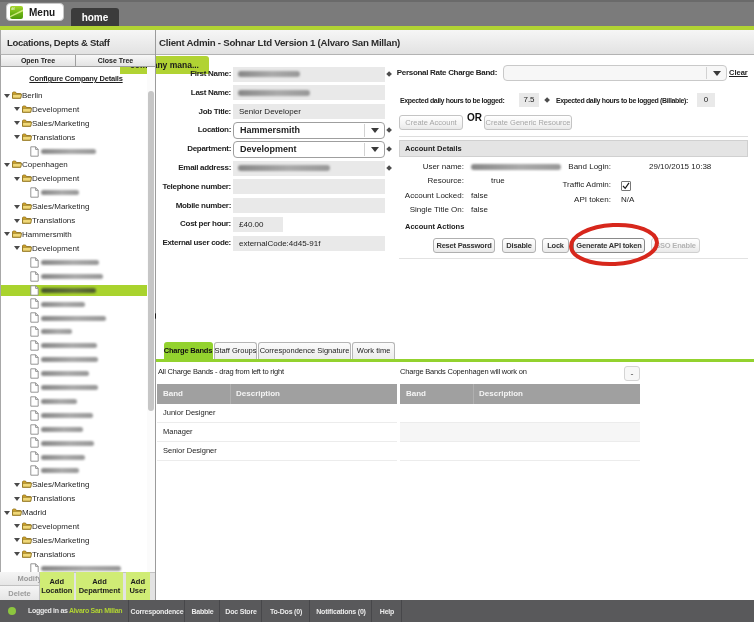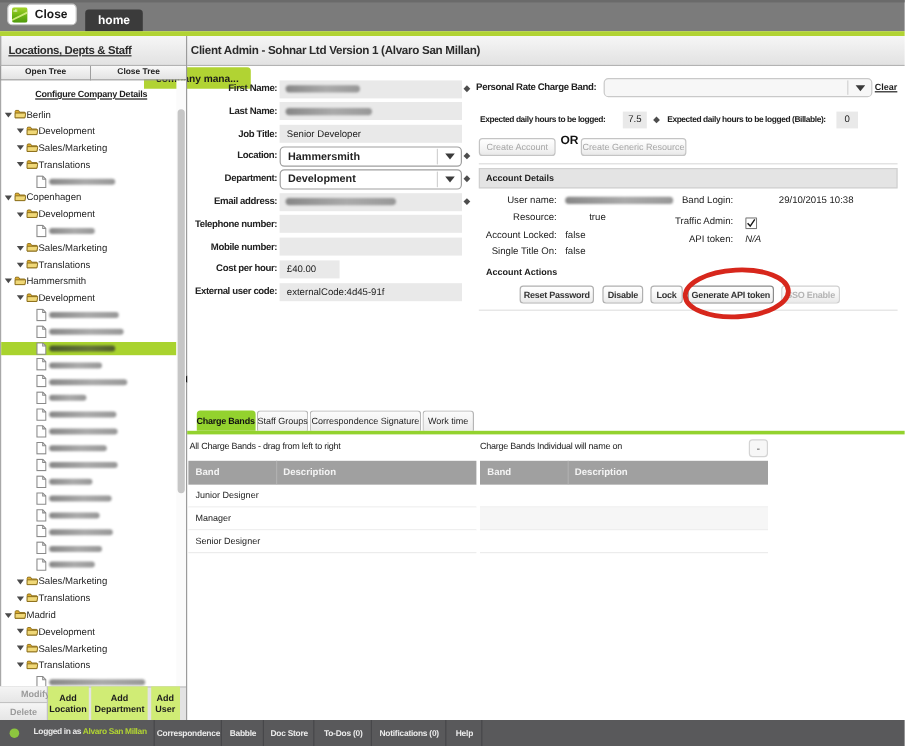--- a/index.html
+++ b/index.html
@@ -12,26 +12,26 @@
       <linearGradient id="mg" x1="0" y1="0" x2="0" y2="1">
 <stop offset="0" stop-color="#a7d62c"></stop>
         <stop offset="0.55" stop-color="#6cb313"></stop>
         <stop offset="1" stop-color="#4e9a0c"></stop>
       </linearGradient>
     </defs>
 <rect x="0" y="0" width="13" height="13" rx="2" fill="url(#mg)"></rect>
 <path d="M0 10 C4 8 8 6 13 3.4 L13 5.2 C8 7.6 4 9.6 0 11.4 Z" fill="#d7ef86" opacity="0.9"></path>
 <text x="1.2" y="4.2" font-size="3.2" fill="#fff" font-family="Liberation Sans">dtl</text>
 </svg>
-<div style="position:absolute;left:29px;top:5.5px;height:14px;line-height:14px;font-size:10px;font-weight:bold;color:#1a1a1a;white-space:nowrap;">Close</div>
+<div style="position:absolute;left:29px;top:5.5px;height:14px;line-height:14px;font-size:10px;font-weight:bold;color:#1a1a1a;white-space:nowrap;">Menu</div>
 <div class="abs" style="left:71px;top:8px;width:48px;height:18px;background:#3b3b3b;border-radius:3px 3px 0 0;display:flex;align-items:center;justify-content:center;font-size:10px;font-weight:bold;color:#fff;white-space:nowrap;">home</div>
 <div class="abs" style="left:120px;top:8px;width:89px;height:18px;background:#b1d333;border-radius:3px 3px 0 0;display:flex;align-items:center;justify-content:center;font-size:8.5px;font-weight:bold;color:#1a1a1a;white-space:nowrap;margin-top:48px;">company mana...</div>
 <div class="abs" style="left:0;top:26px;width:754px;height:4px;background:#b1d333;"></div>
 <div class="abs" style="left:0;top:30px;width:155px;height:25px;background:linear-gradient(#f6f6f6,#e2e2e2);border-bottom:1px solid #b3b3b3;border-left:1px solid #9b9b9b;box-sizing:border-box;"></div>
-<div style="position:absolute;left:7px;top:36.2px;letter-spacing:-0.3px;height:13.5px;line-height:13.5px;font-size:9.5px;font-weight:bold;color:#2b2b2b;white-space:nowrap;text-decoration:underline;">Locations, Depts &amp; Staff</div>
+<div style="position:absolute;left:7px;top:36.2px;letter-spacing:-0.3px;height:13.5px;line-height:13.5px;font-size:9.5px;font-weight:bold;color:#2b2b2b;white-space:nowrap;">Locations, Depts &amp; Staff</div>
 <div class="abs" style="left:156px;top:30px;width:598px;height:25px;background:linear-gradient(#f6f6f6,#e2e2e2);border-bottom:1px solid #b3b3b3;box-sizing:border-box;"></div>
 <div style="position:absolute;left:159px;top:36.1px;letter-spacing:-0.25px;height:13.7px;line-height:13.7px;font-size:9.7px;font-weight:bold;color:#2b2b2b;white-space:nowrap;">Client Admin - Sohnar Ltd Version 1 (Alvaro San Millan)</div>
 <div class="abs" style="left:0;top:30px;width:1px;height:570px;background:#a8a8a8;"></div>
 <div class="abs" style="left:155px;top:30px;width:1px;height:570px;background:#9b9b9b;"></div>
 <div class="abs" style="left:152px;top:313px;width:0;height:0;border-top:3px solid transparent;border-bottom:3px solid transparent;border-right:4px solid #1a1a1a;"></div>
 <div class="abs" style="left:0;top:55px;width:76px;height:12px;background:linear-gradient(#f8f8f8,#e3e3e3);border-bottom:1px solid #9f9f9f;border-right:1px solid #9f9f9f;border-left:1px solid #9b9b9b;box-sizing:border-box;display:flex;align-items:center;justify-content:center;font-size:7px;font-weight:bold;color:#222;white-space:nowrap;">Open Tree</div>
 <div class="abs" style="left:76px;top:55px;width:79px;height:12px;background:linear-gradient(#f8f8f8,#e3e3e3);border-bottom:1px solid #9f9f9f;box-sizing:border-box;display:flex;align-items:center;justify-content:center;font-size:7px;font-weight:bold;color:#222;white-space:nowrap;">Close Tree</div>
 <div class="abs" style="left:0;top:74px;width:152px;text-align:center;font-size:7.5px;font-weight:bold;color:#1e1e1e;text-decoration:underline;letter-spacing:-0.2px;white-space:nowrap;">Configure Company Details</div>
 <div style="position:absolute;left:4px;top:93.5px;width:0;height:0;border-left:3.5px solid transparent;border-right:3.5px solid transparent;border-top:4.5px solid #4a4a4a;"></div>
 <svg style="position:absolute;left:12px;top:91.0px" width="10" height="8" viewBox="0 0 10 8">
@@ -307,42 +307,42 @@
 <div style="position:absolute;left:491px;top:175.0px;height:12px;line-height:12px;font-size:8px;font-weight:normal;color:#222;white-space:nowrap;">true</div>
 <div style="position:absolute;left:364px;top:189.5px;width:100px;text-align:right;height:12px;line-height:12px;font-size:8px;font-weight:normal;color:#222;white-space:nowrap;">Account Locked:</div>
 <div style="position:absolute;left:471px;top:189.5px;height:12px;line-height:12px;font-size:8px;font-weight:normal;color:#222;white-space:nowrap;">false</div>
 <div style="position:absolute;left:364px;top:204.0px;width:100px;text-align:right;height:12px;line-height:12px;font-size:8px;font-weight:normal;color:#222;white-space:nowrap;">Single Title On:</div>
 <div style="position:absolute;left:471px;top:204.0px;height:12px;line-height:12px;font-size:8px;font-weight:normal;color:#222;white-space:nowrap;">false</div>
 <div style="position:absolute;left:471px;top:163.5px;width:90px;height:6px;border-radius:3.0px;background:linear-gradient(90deg,#878787,#aaaaaa 55%,#989898);filter:blur(0.8px);"></div>
 <div style="position:absolute;left:511px;top:160.5px;width:100px;text-align:right;height:12px;line-height:12px;font-size:8px;font-weight:normal;color:#222;white-space:nowrap;">Band Login:</div>
 <div style="position:absolute;left:621px;top:160.5px;height:12px;line-height:12px;font-size:8px;font-weight:normal;color:#222;white-space:nowrap;margin-left:28px;">29/10/2015 10:38</div>
 <div style="position:absolute;left:511px;top:179.0px;width:100px;text-align:right;height:12px;line-height:12px;font-size:8px;font-weight:normal;color:#222;white-space:nowrap;">Traffic Admin:</div>
 <div style="position:absolute;left:511px;top:193.5px;width:100px;text-align:right;height:12px;line-height:12px;font-size:8px;font-weight:normal;color:#222;white-space:nowrap;">API token:</div>
-<div style="position:absolute;left:621px;top:193.5px;height:12px;line-height:12px;font-size:8px;font-weight:normal;color:#222;white-space:nowrap;font-style:italic;">N/A</div>
+<div style="position:absolute;left:621px;top:193.5px;height:12px;line-height:12px;font-size:8px;font-weight:normal;color:#222;white-space:nowrap;">N/A</div>
 <svg class="abs" style="left:621px;top:181px" width="10" height="10" viewBox="0 0 10 10">
 <rect x="0.5" y="0.5" width="9" height="9" fill="#fff" stroke="#777" rx="0.5"></rect>
 <path d="M2 5 L4.2 7.4 L8 1.8" fill="none" stroke="#1a1a1a" stroke-width="1.2"></path>
 </svg>
 <div style="position:absolute;left:405px;top:221.2px;height:11.5px;line-height:11.5px;font-size:7.5px;font-weight:bold;color:#1c1c1c;white-space:nowrap;">Account Actions</div>
 <div style="position:absolute;left:433px;top:238px;width:62px;height:15px;background:linear-gradient(#ffffff,#f4f4f4 60%,#e9e9e9);border:1px solid #b0b0b0;border-radius:3px;box-sizing:border-box;display:flex;align-items:center;justify-content:center;letter-spacing:-0.2px;font-size:7.5px;font-weight:bold;color:#333;white-space:nowrap;">Reset Password</div>
 <div style="position:absolute;left:502px;top:238px;width:34px;height:15px;background:linear-gradient(#ffffff,#f4f4f4 60%,#e9e9e9);border:1px solid #b0b0b0;border-radius:3px;box-sizing:border-box;display:flex;align-items:center;justify-content:center;letter-spacing:-0.2px;font-size:7.5px;font-weight:bold;color:#333;white-space:nowrap;">Disable</div>
 <div style="position:absolute;left:542px;top:238px;width:27px;height:15px;background:linear-gradient(#ffffff,#f4f4f4 60%,#e9e9e9);border:1px solid #b0b0b0;border-radius:3px;box-sizing:border-box;display:flex;align-items:center;justify-content:center;letter-spacing:-0.2px;font-size:7.5px;font-weight:bold;color:#333;white-space:nowrap;">Lock</div>
 <div style="position:absolute;left:573px;top:238px;width:72px;height:15px;background:linear-gradient(#ffffff,#f4f4f4 60%,#e9e9e9);border:1px solid #8a8a8a;border-radius:3px;box-sizing:border-box;display:flex;align-items:center;justify-content:center;letter-spacing:-0.2px;font-size:7.5px;font-weight:bold;color:#333;white-space:nowrap;">Generate API token</div>
 <div style="position:absolute;left:651px;top:238px;width:49px;height:15px;background:linear-gradient(#ffffff,#f4f4f4 60%,#e9e9e9);border:1px solid #d0d0d0;border-radius:3px;box-sizing:border-box;display:flex;align-items:center;justify-content:center;letter-spacing:-0.2px;font-size:7.5px;font-weight:bold;color:#b4b4b4;white-space:nowrap;">SSO Enable</div>
 <div class="abs" style="left:399px;top:258px;width:349px;height:1px;background:#e2e2e2;"></div>
 <svg class="abs" style="left:567px;top:221px" width="95" height="48" viewBox="0 0 95 48">
 <ellipse cx="47" cy="23.5" rx="43" ry="19.5" fill="none" stroke="#d7271c" stroke-width="4" transform="rotate(-3 47 23.5)"></ellipse>
 </svg>
 <div class="abs" style="left:163.5px;top:342px;width:49px;height:16.5px;background:#93d22e;border-radius:3px 3px 0 0;display:flex;align-items:center;justify-content:center;font-size:7.5px;font-weight:bold;color:#111;letter-spacing:-0.2px;white-space:nowrap;">Charge Bands</div>
 <div class="abs" style="left:214px;top:342px;width:43px;height:16.5px;background:linear-gradient(#fbfbfb,#ececec);border:1px solid #b5b5b5;border-bottom:none;border-radius:3px 3px 0 0;box-sizing:border-box;display:flex;align-items:center;justify-content:center;font-size:7.5px;color:#1c1c1c;white-space:nowrap;">Staff Groups</div>
 <div class="abs" style="left:258px;top:342px;width:93px;height:16.5px;background:linear-gradient(#fbfbfb,#ececec);border:1px solid #b5b5b5;border-bottom:none;border-radius:3px 3px 0 0;box-sizing:border-box;display:flex;align-items:center;justify-content:center;font-size:7.5px;color:#1c1c1c;white-space:nowrap;">Correspondence Signature</div>
 <div class="abs" style="left:352px;top:342px;width:43px;height:16.5px;background:linear-gradient(#fbfbfb,#ececec);border:1px solid #b5b5b5;border-bottom:none;border-radius:3px 3px 0 0;box-sizing:border-box;display:flex;align-items:center;justify-content:center;font-size:7.5px;color:#1c1c1c;white-space:nowrap;">Work time</div>
 <div class="abs" style="left:156px;top:358.5px;width:598px;height:3px;background:#93d22e;"></div>
 <div style="position:absolute;left:158px;top:365.8px;letter-spacing:-0.2px;height:11.5px;line-height:11.5px;font-size:7.5px;font-weight:normal;color:#222;white-space:nowrap;">All Charge Bands - drag from left to right</div>
-<div style="position:absolute;left:400px;top:365.8px;letter-spacing:-0.2px;height:11.5px;line-height:11.5px;font-size:7.5px;font-weight:normal;color:#222;white-space:nowrap;">Charge Bands Individual will name on</div>
+<div style="position:absolute;left:400px;top:365.8px;letter-spacing:-0.2px;height:11.5px;line-height:11.5px;font-size:7.5px;font-weight:normal;color:#222;white-space:nowrap;">Charge Bands Copenhagen will work on</div>
 <div class="abs" style="left:624px;top:366px;width:16px;height:15px;background:#f7f7f7;border:1px solid #d4d4d4;border-radius:3px;box-sizing:border-box;display:flex;align-items:center;justify-content:center;font-size:9px;color:#555;">-</div>
 <div class="abs" style="left:157px;top:383.5px;width:240px;height:20px;background:#a0a0a0;"></div>
 <div style="position:absolute;left:163px;top:387.5px;height:12px;line-height:12px;font-size:8px;font-weight:bold;color:#f4f4f4;white-space:nowrap;">Band</div>
 <div class="abs" style="left:230px;top:383.5px;width:1px;height:20px;background:#b0b0b0;"></div>
 <div style="position:absolute;left:236px;top:387.5px;height:12px;line-height:12px;font-size:8px;font-weight:bold;color:#f4f4f4;white-space:nowrap;">Description</div>
 <div class="abs" style="left:157px;top:403.5px;width:240px;height:19px;background:#fff;border-bottom:1px solid #ececec;box-sizing:border-box;font-size:7.5px;color:#222;line-height:18px;padding-left:6px;white-space:nowrap;">Junior Designer</div>
 <div class="abs" style="left:157px;top:422.5px;width:240px;height:19px;background:#fff;border-bottom:1px solid #ececec;box-sizing:border-box;font-size:7.5px;color:#222;line-height:18px;padding-left:6px;white-space:nowrap;">Manager</div>
 <div class="abs" style="left:157px;top:441.5px;width:240px;height:19px;background:#fff;border-bottom:1px solid #ececec;box-sizing:border-box;font-size:7.5px;color:#222;line-height:18px;padding-left:6px;white-space:nowrap;">Senior Designer</div>
 <div class="abs" style="left:400px;top:383.5px;width:240px;height:20px;background:#a0a0a0;"></div>
 <div style="position:absolute;left:406px;top:387.5px;height:12px;line-height:12px;font-size:8px;font-weight:bold;color:#f4f4f4;white-space:nowrap;">Band</div>

